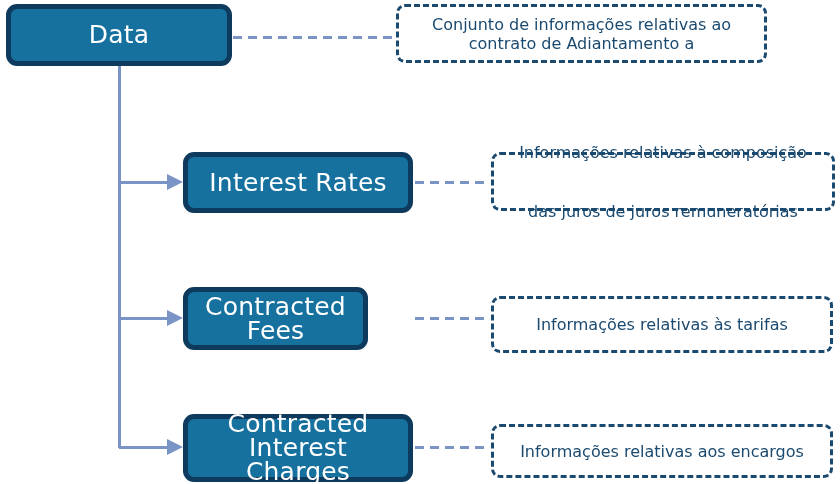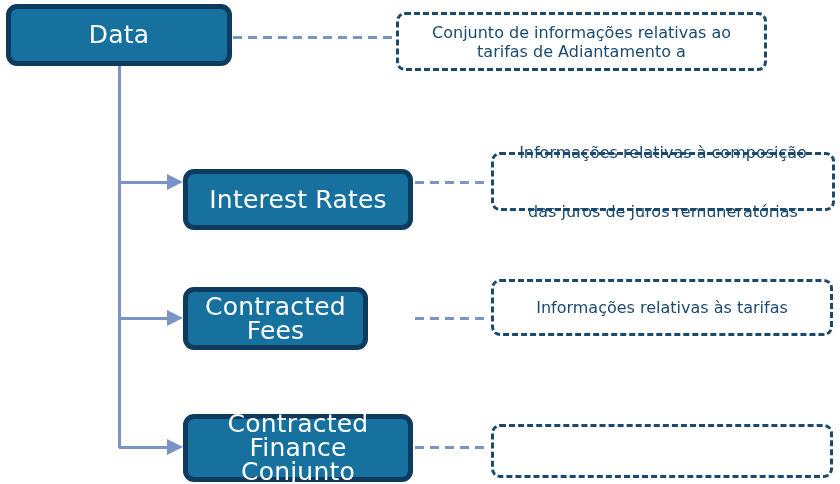--- a/index.html
+++ b/index.html
@@ -20,41 +20,41 @@
     color: #ffffff;
     display: flex;
     align-items: center;
     justify-content: center;
     text-align: center;
     font-size: 25px;
     line-height: 24px;
     letter-spacing: 0.2px;
   }
   .node-root   { left: 6px;   top: 4px;   width: 226px; height: 62px; }
-  .node-child1 { left: 183px; top: 152px; width: 230px; height: 61px; margin-top: 17px; }
+  .node-child1 { left: 183px; top: 152px; width: 230px; height: 61px; }
   .node-child2 { left: 183px; top: 287px; width: 185px; height: 63px; }
   .node-child3 { left: 183px; top: 414px; width: 230px; height: 68px; padding: 0 8px; }
   .note {
     position: absolute;
     border: 3px dashed #1b4a70;
     border-radius: 9px;
     color: #1b4a70;
     display: flex;
     flex-direction: column;
     align-items: center;
     justify-content: center;
     text-align: center;
     font-size: 16px;
     line-height: 19px;
     background: #ffffff;
   }
   .note span { display: block; white-space: nowrap; }
-  .note-root   { left: 396px; top: 12px;   width: 371px; height: 59px; }
+  .note-root   { left: 396px; top: 4px;   width: 371px; height: 59px; }
   .note-child1 { left: 491px; top: 152px; width: 344px; height: 59px; gap: 40px; }
-  .note-child2 { left: 491px; top: 279px; width: 342px; height: 57px; justify-content: center; }
+  .note-child2 { left: 491px; top: 296px; width: 342px; height: 57px; justify-content: center; }
   .note-child3 { left: 491px; top: 424px; width: 342px; height: 54px; }
   .vline {
     position: absolute;
     left: 118px; top: 66px;
     width: 3px; height: 382px;
     background: #7b94c6;
   }
   .branch {
     position: absolute;
     left: 119px;
@@ -105,30 +105,31 @@
   <div class="node node-root">
     <span>Data</span>
   </div>
   <div class="node node-child1">
     <span>Interest Rates</span>
   </div>
   <div class="node node-child2">
     <span>Contracted Fees</span>
   </div>
   <div class="node node-child3">
-    <span>Contracted Finance Conjunto</span>
+    <span>Contracted Interest Charges</span>
   </div>
 
   <div class="note note-root">
     <span>Conjunto de informações relativas ao</span>
-    <span>tarifas de Adiantamento a</span>
+    <span>contrato de Adiantamento a</span>
   </div>
   <div class="note note-child1">
     <span>Informações relativas à composição</span>
     <span>das juros de juros remuneratórias</span>
   </div>
   <div class="note note-child2">
     <span>Informações relativas às tarifas</span>
   </div>
   <div class="note note-child3">
+    <span>Informações relativas aos encargos</span>
   </div>
 
 </div>
 
 </body></html>

